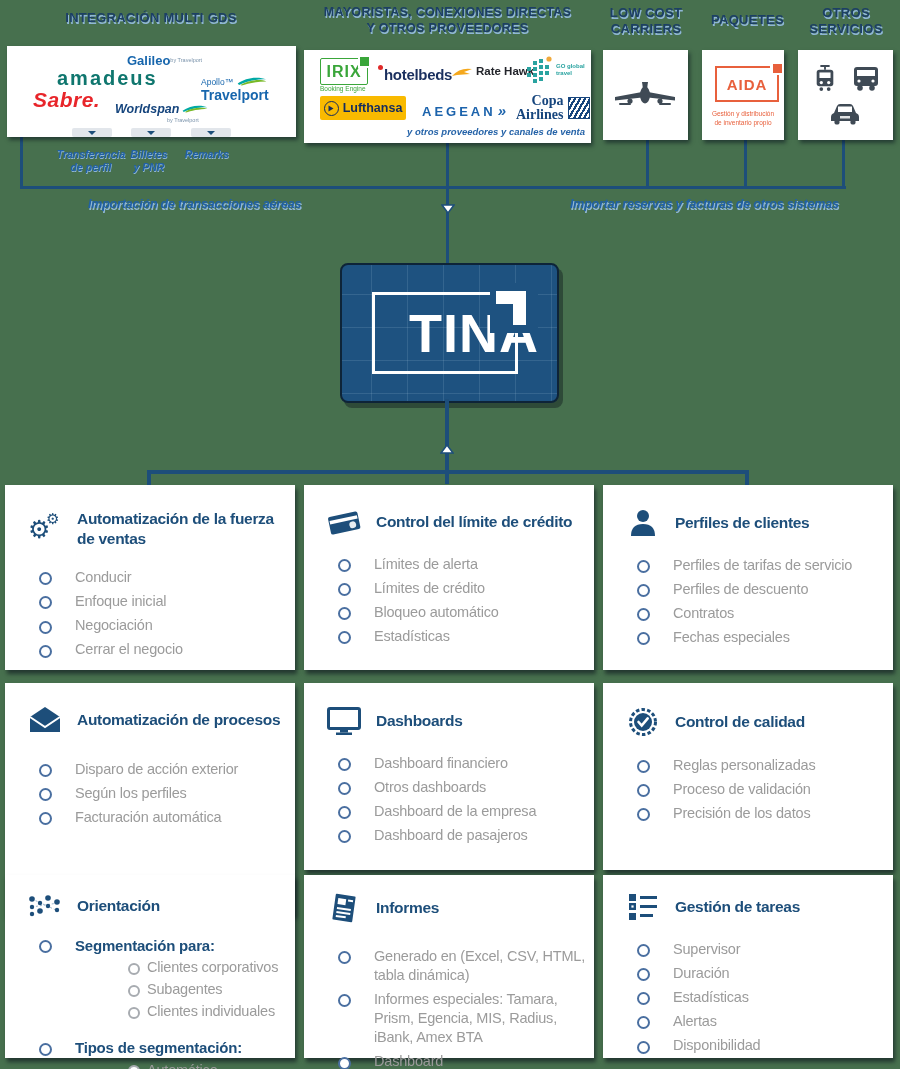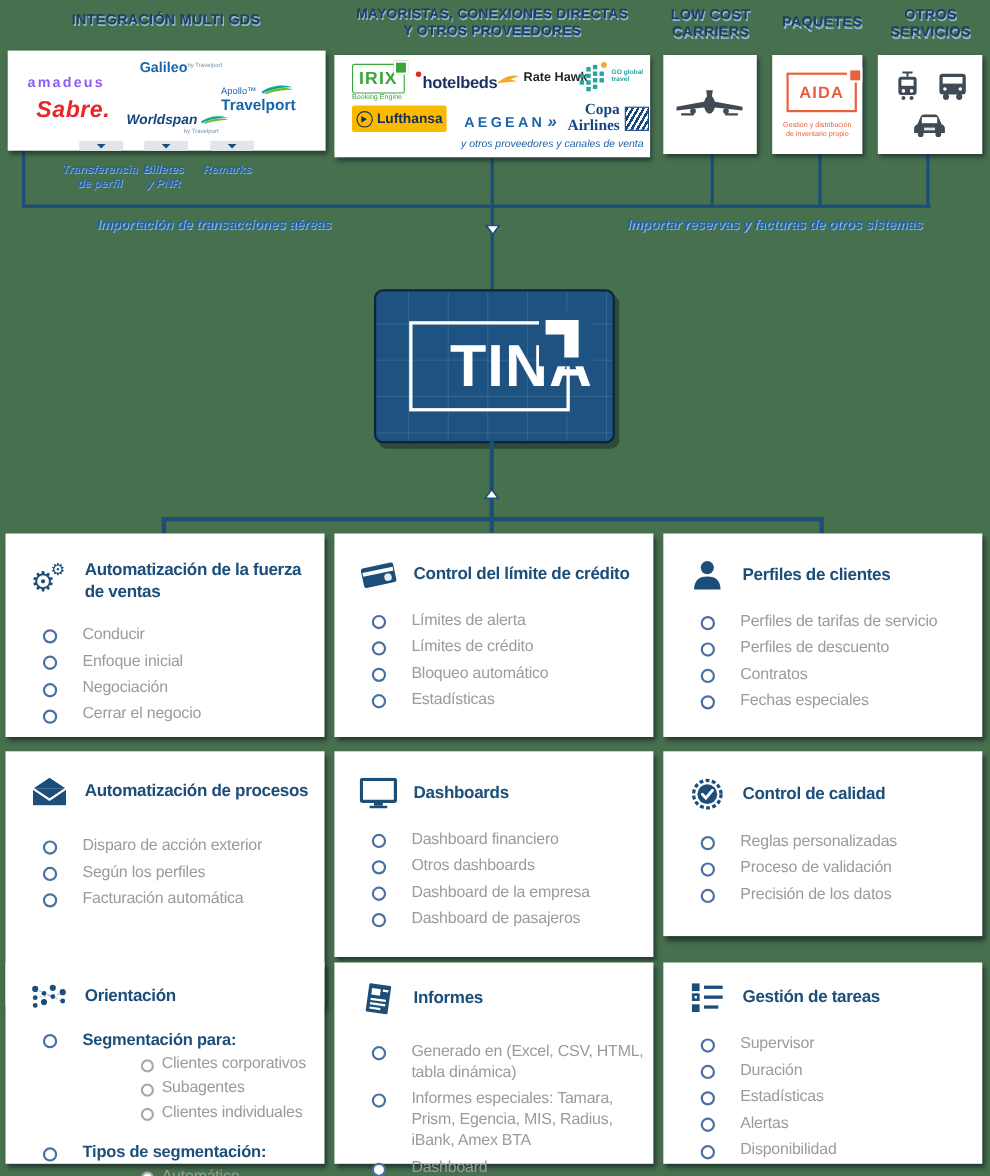--- a/index.html
+++ b/index.html
@@ -17,21 +17,21 @@
                 letter-spacing:-.2px;text-shadow:1px 1.5px 0 #8FB6D6;white-space:nowrap;}
   
   .dd-tab{position:absolute;width:40px;height:9px;background:#E2E6EB;border-radius:2px;
           display:flex;align-items:center;justify-content:center;}
   .dd-tab .tri{width:0;height:0;border-left:4px solid transparent;border-right:4px solid transparent;
                border-top:4px solid #1D4E7A;}
   .dd-label{position:absolute;width:86px;text-align:center;font-size:10.5px;font-weight:700;
             font-style:italic;color:#2161A6;line-height:1.2;text-shadow:.5px 1px 0 #8FB6D6;}
   
   .lg{position:absolute;white-space:nowrap;}
-  .lg-amadeus{font-size:13px;font-weight:700;color:#8b5cf6;letter-spacing:2px;}
+  .lg-amadeus{font-size:20px;font-weight:700;color:#0f766e;letter-spacing:2px;margin-left:32px;}
   .lg-sabre{font-size:21px;font-weight:900;font-style:italic;color:#E8252A;letter-spacing:.5px;}
   .lg-col{display:flex;flex-direction:row;align-items:center;line-height:1.05;}
   .lg-galileo{font-size:13px;font-weight:700;color:#1766AD;}
   .lg-by{font-size:5.5px;color:#7A93AB;}
   .lg-worldspan{font-size:12.5px;font-weight:800;font-style:italic;color:#16457D;}
   .lg-apollo{font-size:8.5px;color:#1766AD;}
   .lg-travelport{font-size:14px;font-weight:700;color:#1766AD;}
   .lg-irix-frame{width:46px;height:25px;border:1.5px solid #3AA63A;border-radius:2px;position:relative;
                  display:flex;align-items:center;justify-content:center;background:#fff;}
   .lg-irix{font-size:16px;font-weight:700;color:#3AA63A;letter-spacing:1px;}
@@ -49,21 +49,21 @@
              align-items:center;justify-content:center;}
   .lh-bird{width:0;height:0;border-left:3px solid transparent;border-right:3px solid transparent;
            border-bottom:5px solid #152C5E;transform:rotate(90deg);}
   .lg-lufthansa{font-size:12.5px;font-weight:800;color:#152C5E;}
   .lg-aegean{font-size:13px;font-weight:700;color:#1C63AC;letter-spacing:3px;}
   .aegean-chev{font-size:15px;font-style:italic;letter-spacing:0;margin-left:2px;}
   .lg-copa{font-family:"Liberation Serif",serif;font-size:14px;font-weight:700;color:#16457D;
            line-height:1.0;text-align:right;}
   .copa-flag{width:20px;height:20px;background:repeating-linear-gradient(120deg,#16457D 0 2.2px,#fff 2.2px 4.4px);
              border:1px solid #16457D;}
-  .prov-footnote{position:absolute;font-size:9.5px;font-style:italic;font-weight:400;color:#2563A8;}
+  .prov-footnote{position:absolute;font-size:9.5px;font-style:italic;font-weight:700;color:#2563A8;}
   
   .aida-frame{position:absolute;border:2px solid #E8603C;width:60px;height:32px;display:flex;
               align-items:center;justify-content:center;}
   .aida-text{font-size:15px;font-weight:700;color:#E8603C;letter-spacing:1px;}
   .aida-corner{position:absolute;right:-7px;top:-7px;width:14px;height:14px;background:#fff;}
   .aida-corner::after{content:"";position:absolute;left:3px;top:3px;width:9px;height:9px;background:#E8603C;}
   .aida-sub{position:absolute;width:100%;text-align:center;font-size:6.5px;color:#E8603C;line-height:1.35;}
   
   .tina{position:absolute;left:340px;top:263px;width:215px;height:136px;background:#1E5280;
         border:2px solid #0E2438;border-radius:8px;box-shadow:4px 5px 0 rgba(10,18,26,.4);
@@ -397,21 +397,21 @@
       <span class="card-title">Dashboards</span>
     </div>
     <ul class="card-list">
       <li><span class="bullet"></span><span>Dashboard financiero</span></li>
       <li><span class="bullet"></span><span>Otros dashboards</span></li>
       <li><span class="bullet"></span><span>Dashboard de la empresa</span></li>
       <li><span class="bullet"></span><span>Dashboard de pasajeros</span></li>
     </ul>
   </div>
 
-  <div class="card" style="left:603px;top:683px;height:168px;">
+  <div class="card" style="left:603px;top:683px;height:187px;">
     <div class="card-head">
       <span class="card-icon">
         <svg width="30" height="30" viewBox="0 0 30 30">
             <circle cx="15" cy="15" r="12.5" fill="none" stroke="#1D4E7A" stroke-width="3" stroke-dasharray="3.5 2.2"></circle>
             <circle cx="15" cy="15" r="9" fill="#1D4E7A"></circle>
             <path d="M10.5 15 l3.2 3.6 l6-7.2" stroke="#fff" stroke-width="2.6" fill="none" stroke-linecap="round"></path>
           </svg>
       </span>
       <span class="card-title">Control de calidad</span>
     </div>

